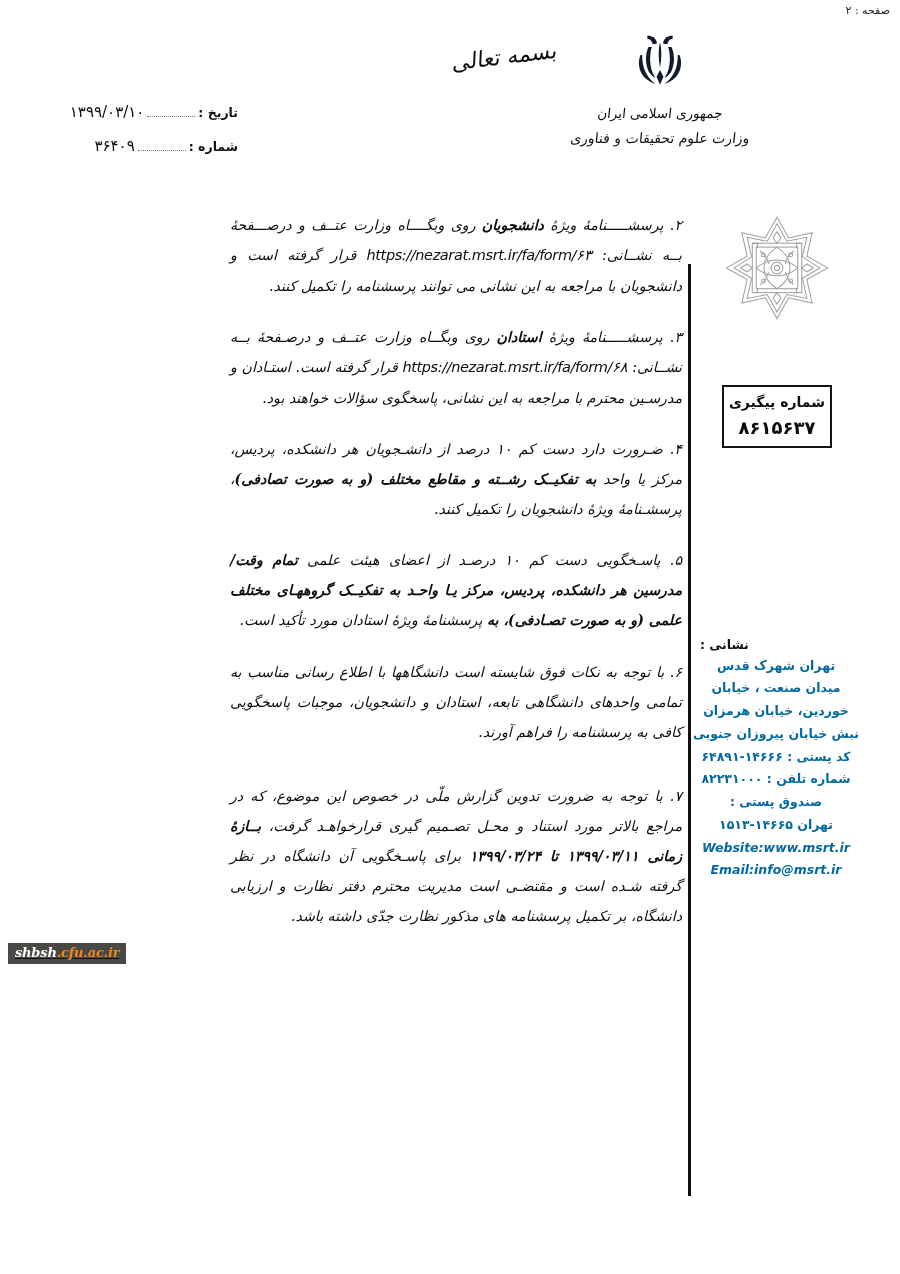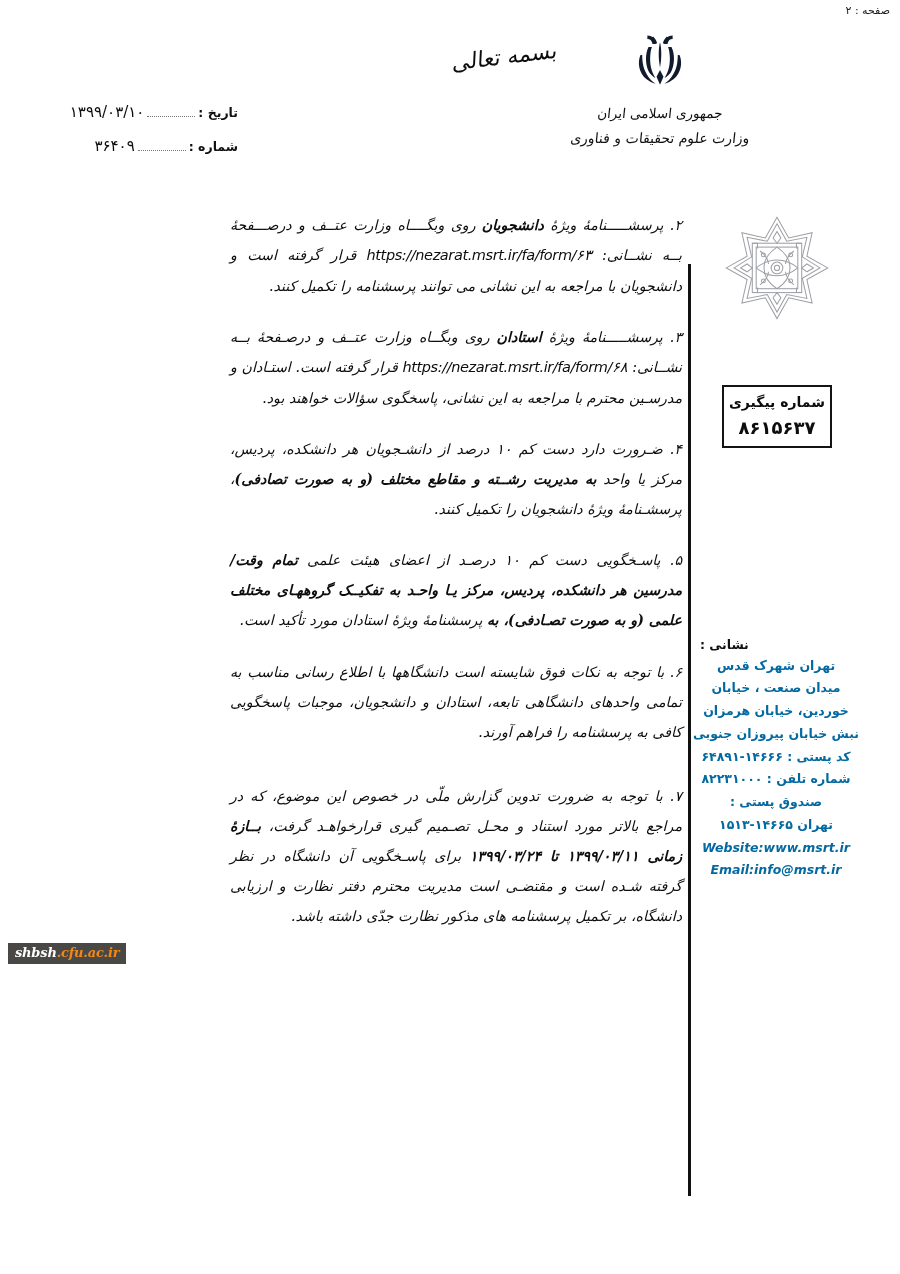--- a/index.html
+++ b/index.html
@@ -224,20 +224,21 @@
     bottom: 10px;
     background: #4a4845;
     padding: 3px 7px 4px 7px;
     font-size: 13px;
     font-weight: bold;
     font-style: italic;
     font-family: "DejaVu Serif", "Liberation Serif", serif;
     letter-spacing: -0.2px;
     direction: ltr;
     line-height: 1.05;
+    text-decoration: underline;
   }
   .wm-a { color: #ffffff; }
   .wm-b { color: #f0881a; }
 </style>
 </head>
 <body>
 
 <div class="page">
 
   <div class="page-number">صفحه : ۲</div>
@@ -309,21 +310,21 @@
   </svg>
 
   <div class="tracking-box">
     <div class="tracking-label">شماره پیگیری</div>
     <div class="tracking-value">۸۶۱۵۶۳۷</div>
   </div>
 
   <div class="body-col" id="clauses-root">
       <p class="clause"><span>۲. پرسشـــــنامۀ ویژۀ </span><b>دانشجویان</b><span> روی وبگــــاه وزارت عتــف و درصـــفحۀ بــه نشــانی: </span><span class="url">https://nezarat.msrt.ir/fa/form/۶۳</span><span> قرار گرفته است و دانشجویان با مراجعه به این نشانی می توانند پرسشنامه را تکمیل کنند.</span></p>
       <p class="clause"><span>۳. پرسشـــــنامۀ ویژۀ  </span><b>استادان</b><span> روی وبگــاه وزارت عتــف و درصـفحۀ بــه نشــانی: </span><span class="url">https://nezarat.msrt.ir/fa/form/۶۸</span><span> قرار گرفته است. استـادان و مدرسـین محترم با مراجعه به این نشانی، پاسخگوی سؤالات خواهند بود.</span></p>
-      <p class="clause"><span>۴. ضـرورت دارد دست کم ۱۰ درصد از دانشـجویان هر دانشکده، پردیس، مرکز یا واحد </span><b>به مدیریت رشــته و مقاطع مختلف (و به صورت تصادفی)</b><span>، پرسشـنامۀ ویژۀ دانشجویان را تکمیل کنند.</span></p>
+      <p class="clause"><span>۴. ضـرورت دارد دست کم ۱۰ درصد از دانشـجویان هر دانشکده، پردیس، مرکز یا واحد </span><b>به تفکیــک رشــته و مقاطع مختلف (و به صورت تصادفی)</b><span>، پرسشـنامۀ ویژۀ دانشجویان را تکمیل کنند.</span></p>
       <p class="clause"><span>۵. پاسـخگویی دست کم ۱۰ درصـد از اعضای هیئت علمی </span><b>تمام وقت/ مدرسین هر دانشکده، پردیس، مرکز یـا واحـد  به تفکیــک گروههـای مختلف علمی (و به صورت تصـادفی)، به</b><span> پرسشنامۀ ویژۀ استادان مورد تأکید است.</span></p>
       <p class="clause"><span>۶. با توجه به نکات فوق شایسته است دانشگاهها با اطلاع رسانی  مناسب به تمامی واحدهای دانشگاهی تابعه، استادان و دانشجویان، موجبات پاسخگویی کافی به پرسشنامه را فراهم آورند.</span></p>
       <p class="clause"><span>۷. با توجه به ضرورت تدوین گزارش ملّی در خصوص این موضوع، که در مراجع بالاتر مورد استناد و محـل تصـمیم گیری قرارخواهـد گرفت، </span><b>بــازۀ زمانی ۱۳۹۹/۰۳/۱۱  تا  ۱۳۹۹/۰۳/۲۴</b><span> برای پاسـخگویی آن دانشگاه در نظر گرفته شـده است و مقتضـی است مدیریت محترم دفتر نظارت و ارزیابی دانشگاه، بر تکمیل پرسشنامه های مذکور نظارت جدّی داشته باشد.</span></p>
     </div>
 
   <div class="address-block">
     <div class="address-label">نشانی :</div>
     <div id="address-lines-root">
         <div class="address-line">تهران شهرک قدس</div>
         <div class="address-line">میدان صنعت ، خیابان</div>

